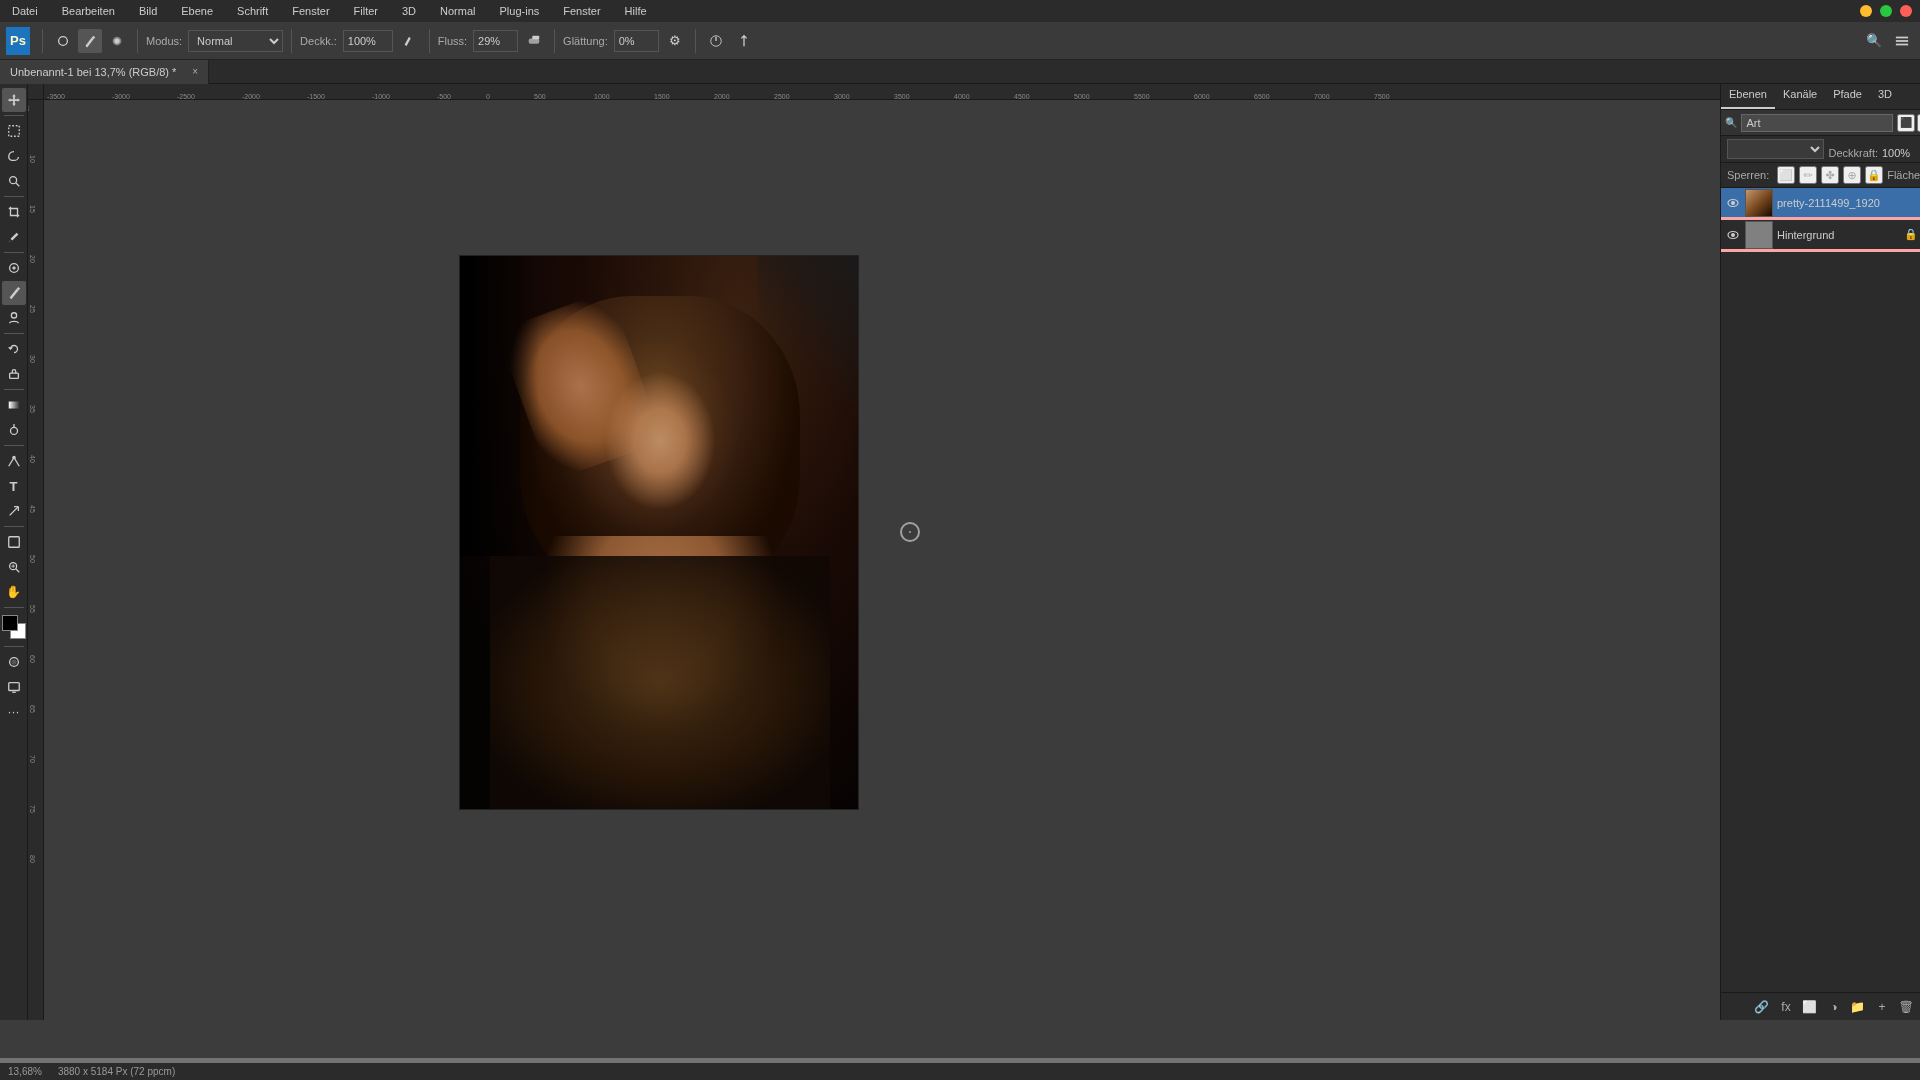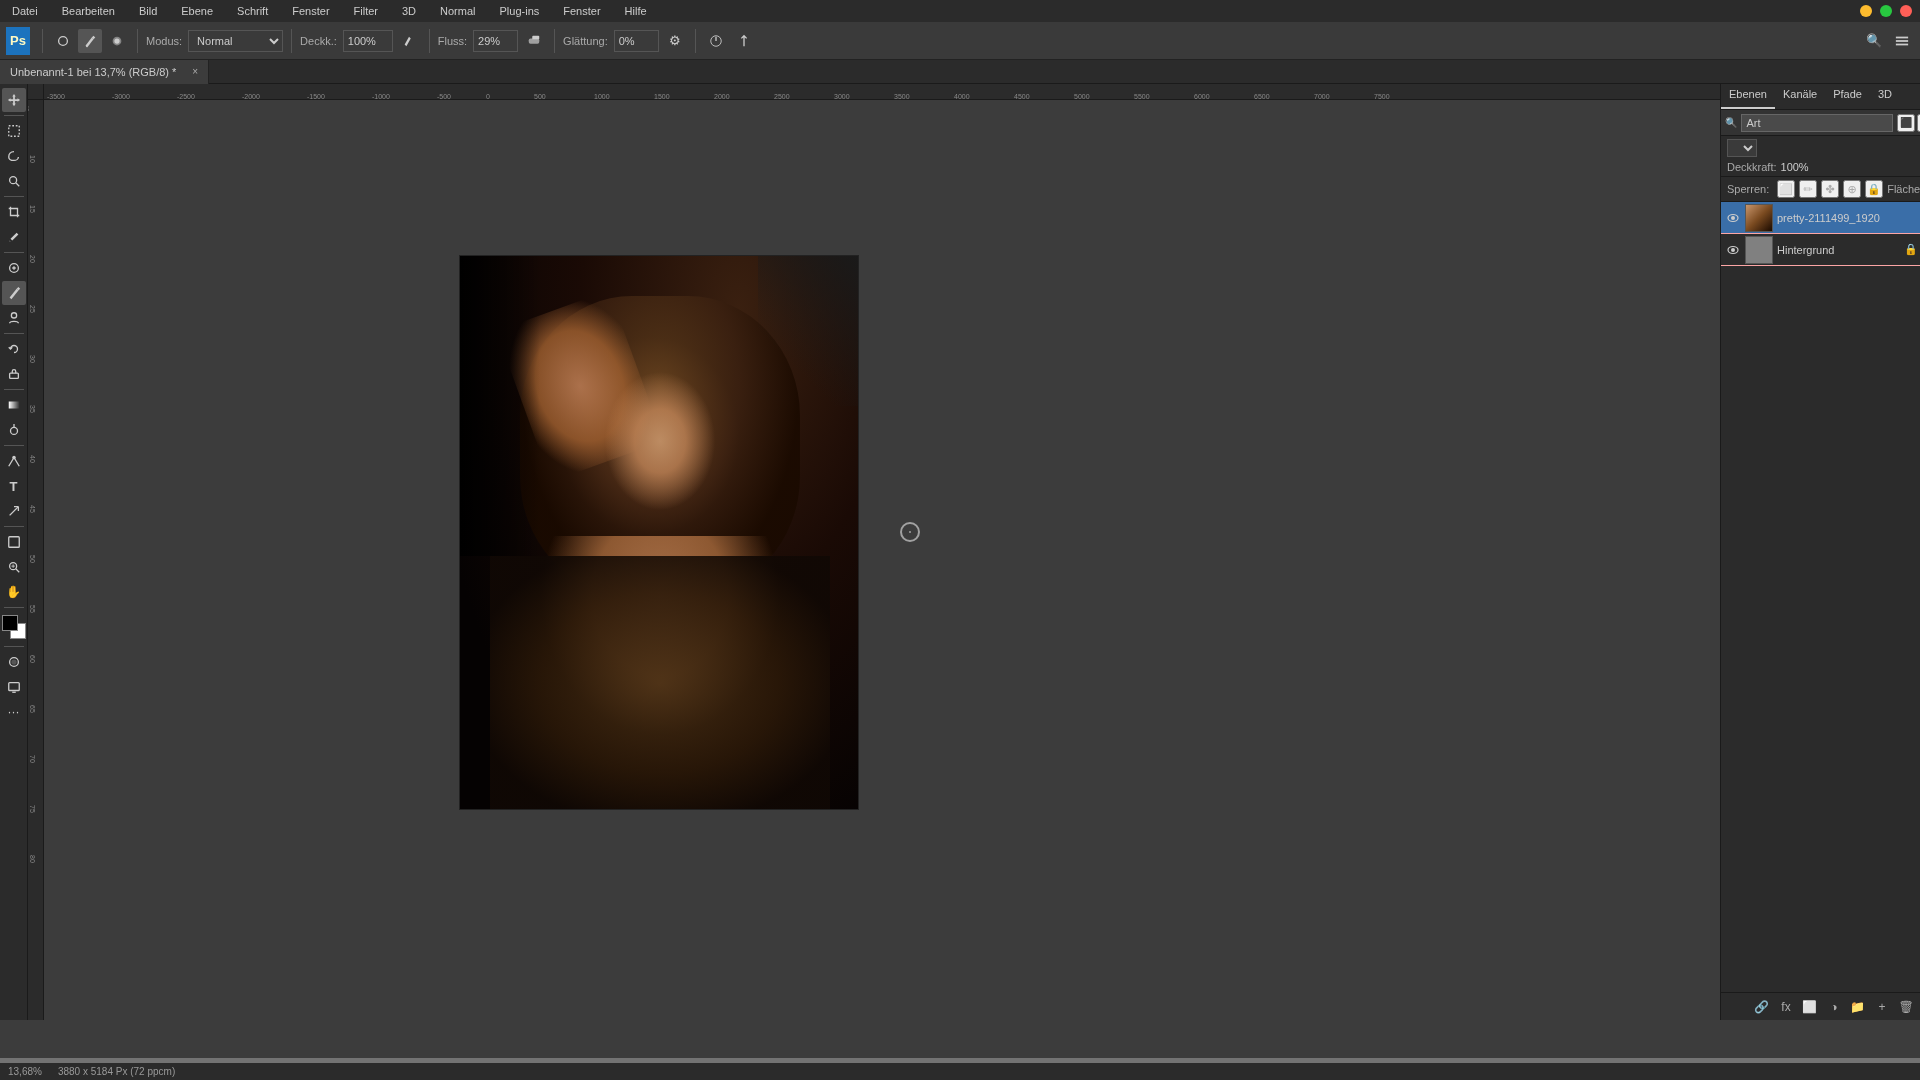--- a/index.html
+++ b/index.html
@@ -53,30 +53,30 @@
     .canvas-viewport { flex: 1; background: #3c3c3c; overflow: hidden; position: relative; display: flex; align-items: center; justify-content: center; }
 
     
     .right-panel { width: 200px; background: #2b2b2b; display: flex; flex-direction: column; flex-shrink: 0; border-left: 1px solid #1a1a1a; }
     .panel-tabs { height: 26px; display: flex; background: #2b2b2b; border-bottom: 1px solid #1a1a1a; }
     .panel-tab { padding: 4px 8px; font-size: 11px; color: #ccc; cursor: pointer; border-bottom: 2px solid transparent; }
     .panel-tab.active { border-bottom: 2px solid #ccc; }
     .panel-search { height: 26px; display: flex; align-items: center; padding: 2px 4px; background: #333; border-bottom: 1px solid #1a1a1a; }
     .panel-search input { flex: 1; background: #3a3a3a; border: 1px solid #555; color: #ccc; font-size: 11px; padding: 2px 4px; height: 20px; }
     .panel-icon { width: 18px; height: 18px; color: #aaa; font-size: 11px; cursor: pointer; display: flex; align-items: center; justify-content: center; }
-    .blend-row { display: flex; align-items: flex-start; padding: 3px 6px; gap: 4px; border-bottom: 1px solid #1a1a1a; flex-direction: column; }
+    .blend-row { display: flex; align-items: flex-end; padding: 3px 6px; gap: 4px; border-bottom: 1px solid #1a1a1a; }
     .blend-select { background: #3a3a3a; border: 1px solid #555; color: #ccc; font-size: 11px; padding: 1px 4px; height: 20px; flex: 1; }
     .opacity-row { display: flex; align-items: center; gap: 4px; }
     .opacity-label { font-size: 11px; color: #aaa; }
     .opacity-value { font-size: 11px; color: #ccc; width: 32px; }
     .lock-row { display: flex; align-items: center; padding: 3px 6px; gap: 4px; border-bottom: 1px solid #1a1a1a; }
     .lock-label { font-size: 11px; color: #aaa; }
     .lock-icons { display: flex; gap: 4px; margin-left: 4px; }
     .layers-list { flex: 1; overflow-y: auto; }
-    .layer-row { height: 32px; display: flex; align-items: center; padding: 0 4px; gap: 4px; cursor: pointer; border-bottom: 1px solid #fca5a5; }
+    .layer-row { height: 32px; display: flex; align-items: center; padding: 0 4px; gap: 4px; cursor: pointer; border-bottom: 3px solid #fca5a5; }
     .layer-row.selected { background: #3a6ea8; }
     .layer-eye { width: 16px; height: 16px; color: #ccc; font-size: 11px; cursor: pointer; display: flex; align-items: center; justify-content: center; }
     .layer-thumb { width: 26px; height: 26px; border: 1px solid #555; background: #555; flex-shrink: 0; }
     .layer-name { font-size: 11px; color: #ccc; flex: 1; overflow: hidden; text-overflow: ellipsis; white-space: nowrap; }
     .layer-lock { width: 12px; color: #aaa; font-size: 11px; }
     .panel-bottom { height: 28px; background: #2b2b2b; border-top: 1px solid #1a1a1a; display: flex; align-items: center; justify-content: flex-end; padding: 0 4px; gap: 4px; }
     .panel-bottom-btn { width: 20px; height: 20px; background: transparent; border: none; color: #aaa; cursor: pointer; font-size: 12px; display: flex; align-items: center; justify-content: center; }
 
     
     .statusbar { height: 22px; background: #2b2b2b; display: flex; align-items: center; padding: 0 8px; font-size: 10px; color: #999; gap: 16px; border-top: 5px solid #737373; flex-shrink: 0; margin-top: 38px; }

